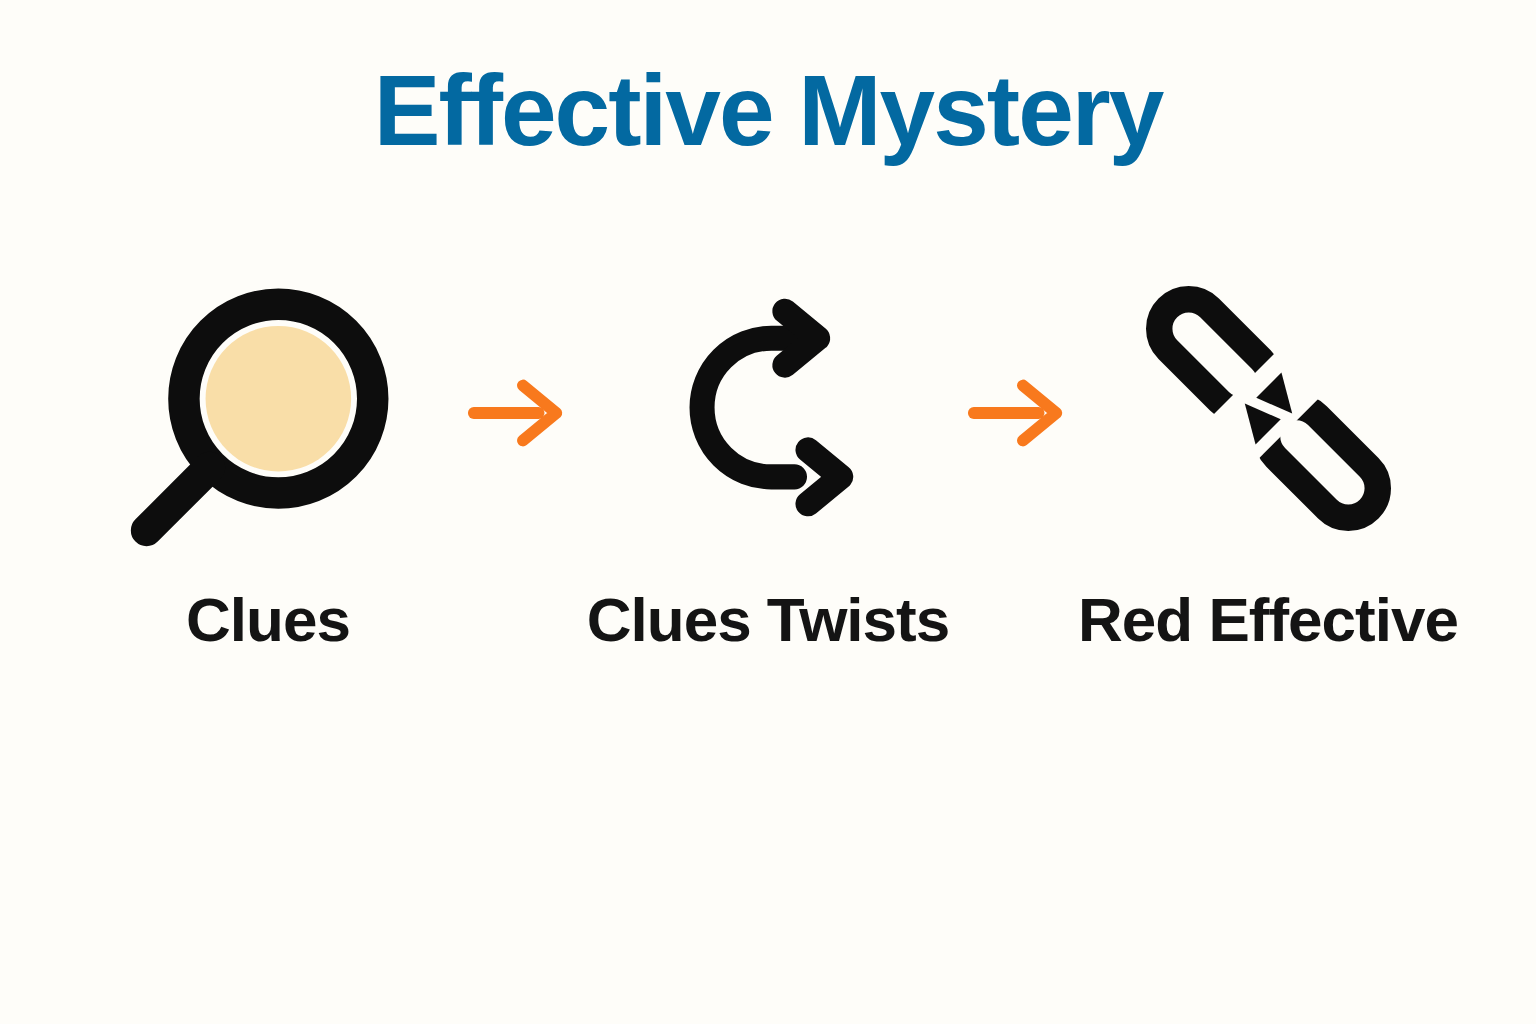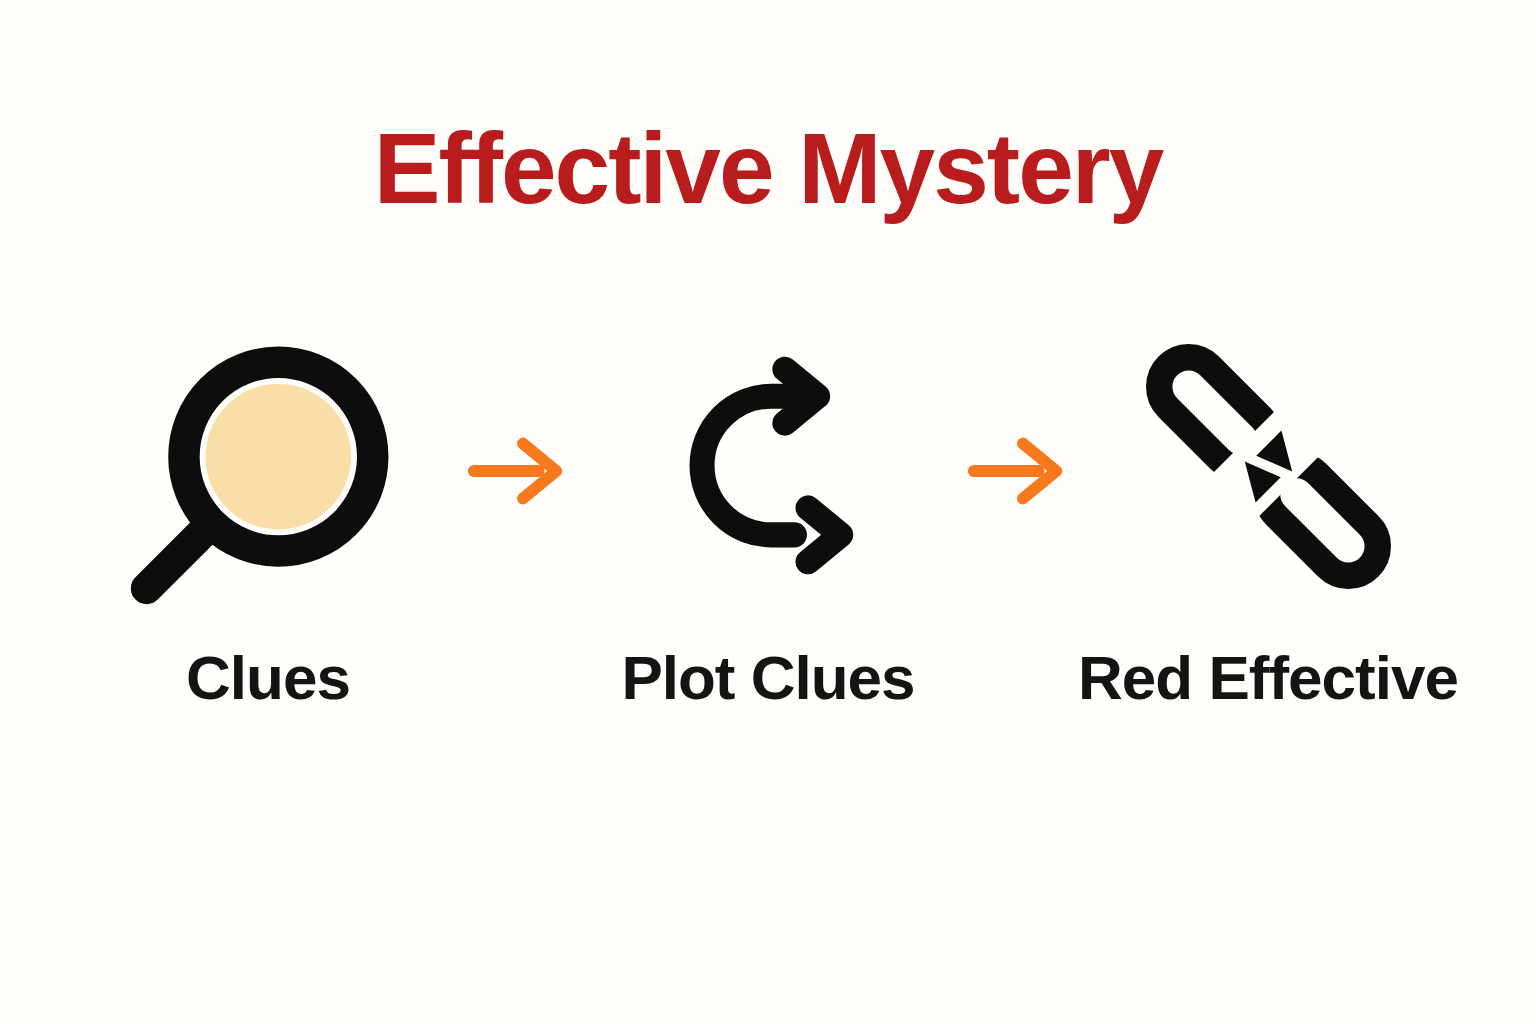--- a/index.html
+++ b/index.html
@@ -9,26 +9,26 @@
     background: #FEFDF9;
     font-family: "Liberation Sans", sans-serif;
     overflow: hidden;
   }
   .canvas {
     position: relative;
     width: 1536px; height: 1024px;
   }
   .page-title {
     margin: 0;
-    padding-top: 118px;
+    padding-top: 60px;
     text-align: center;
     font-size: 100px;
     font-weight: 700;
     letter-spacing: -2px;
-    color: #b91c1c;
+    color: #0369a1;
     line-height: 1.0;
   }
   .flow {
     margin-top: 98px;
     display: flex;
     justify-content: center;
     align-items: flex-start;
   }
   .step {
     width: 330px;
@@ -91,21 +91,21 @@
     </div>
 
     <div class="step">
       <div class="icon-box">
         <svg width="183" height="236" viewBox="0 0 190 245">
           <path d="M 122 50 L 98 50 A 72 72 0 0 0 26 122 A 72 72 0 0 0 98 194 L 122 194" fill="none" stroke="#0D0D0D" stroke-width="26" stroke-linecap="round" stroke-linejoin="round"></path>
           <path d="M 112 22 L 146 50 L 112 78" fill="none" stroke="#0D0D0D" stroke-width="26" stroke-linecap="round" stroke-linejoin="round"></path>
           <path d="M 136 166 L 170 194 L 136 222" fill="none" stroke="#0D0D0D" stroke-width="26" stroke-linecap="round" stroke-linejoin="round"></path>
         </svg>
       </div>
-      <div class="step-label">Plot Clues</div>
+      <div class="step-label">Clues Twists</div>
     </div>
 
     <div class="connector">
       <svg width="108" height="92" viewBox="0 0 110 92">
         <path d="M 10 46 L 76 46" fill="none" stroke="#F8791D" stroke-width="12" stroke-linecap="round"></path>
         <path d="M 60 18 L 94 46 L 60 74" fill="none" stroke="#F8791D" stroke-width="12" stroke-linecap="round" stroke-linejoin="round"></path>
       </svg>
     </div>
 
     <div class="step">

